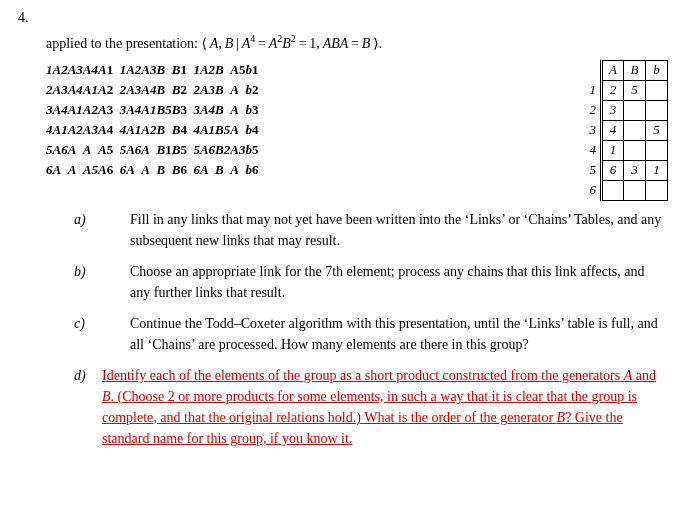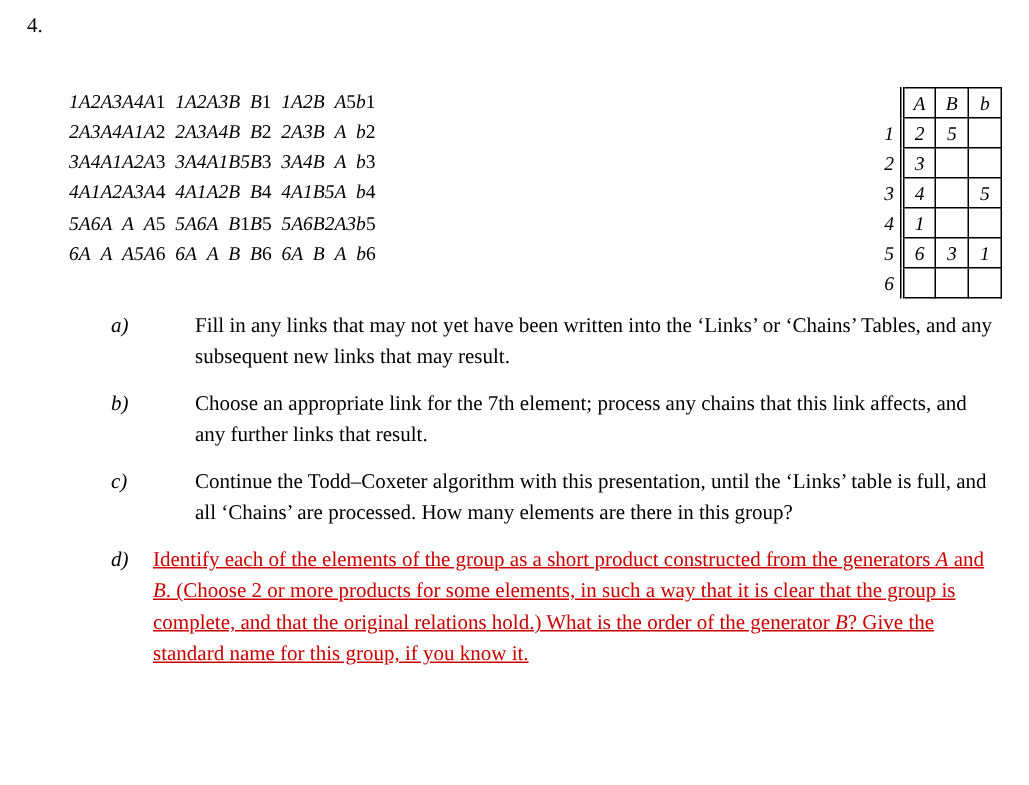--- a/index.html
+++ b/index.html
@@ -47,20 +47,21 @@
     }
     .coset-table {
       margin-left: 10px;
     }
     
     .table-block {
       font-family: "Times New Roman", Times, serif;
       font-size: 13px;
       line-height: 1.55;
       white-space: pre;
+      font-weight: bold;
     }
     
     table.coset {
       border-collapse: collapse;
       font-size: 13px;
       font-family: "Times New Roman", Times, serif;
     }
     table.coset th, table.coset td {
       border: 1px solid #000;
       width: 22px;
@@ -106,21 +107,21 @@
   </style>
 </head>
 <body>
 
 <div class="problem-container">
   <div class="problem-header">
     <div class="problem-number">4.</div>
     <div class="problem-body">
       <div class="intro-text">
         <br>
-        <br>
+        <span>applied to the presentation: ⟨ <span class="math">A</span>, <span class="math">B</span> | <span class="math">A</span><sup>4</sup> = <span class="math">A</span><sup>2</sup><span class="math">B</span><sup>2</sup> = 1, <span class="math">ABA</span> = <span class="math">B</span> ⟩.</span><br>
       </div>
 
       <div class="main-content">
 
         <div class="chains-links">
           <div class="table-block"><span class="math">1A2A3A4A</span>1&nbsp;&nbsp;<span class="math">1A2A3B</span>&nbsp;&nbsp;<span class="math">B</span>1&nbsp;&nbsp;<span class="math">1A2B</span>&nbsp;&nbsp;<span class="math">A</span>5<span class="math">b</span>1
 <span class="math">2A3A4A1A</span>2&nbsp;&nbsp;<span class="math">2A3A4B</span>&nbsp;&nbsp;<span class="math">B</span>2&nbsp;&nbsp;<span class="math">2A3B</span>&nbsp;&nbsp;<span class="math">A</span>&nbsp;&nbsp;<span class="math">b</span>2
 <span class="math">3A4A1A2A</span>3&nbsp;&nbsp;<span class="math">3A4A1B5B</span>3&nbsp;&nbsp;<span class="math">3A4B</span>&nbsp;&nbsp;<span class="math">A</span>&nbsp;&nbsp;<span class="math">b</span>3
 <span class="math">4A1A2A3A</span>4&nbsp;&nbsp;<span class="math">4A1A2B</span>&nbsp;&nbsp;<span class="math">B</span>4&nbsp;&nbsp;<span class="math">4A1B5A</span>&nbsp;&nbsp;<span class="math">b</span>4
 <span class="math">5A6A</span>&nbsp;&nbsp;<span class="math">A</span>&nbsp;&nbsp;<span class="math">A</span>5&nbsp;&nbsp;<span class="math">5A6A</span>&nbsp;&nbsp;<span class="math">B</span>1<span class="math">B</span>5&nbsp;&nbsp;<span class="math">5A6B2A3b</span>5

